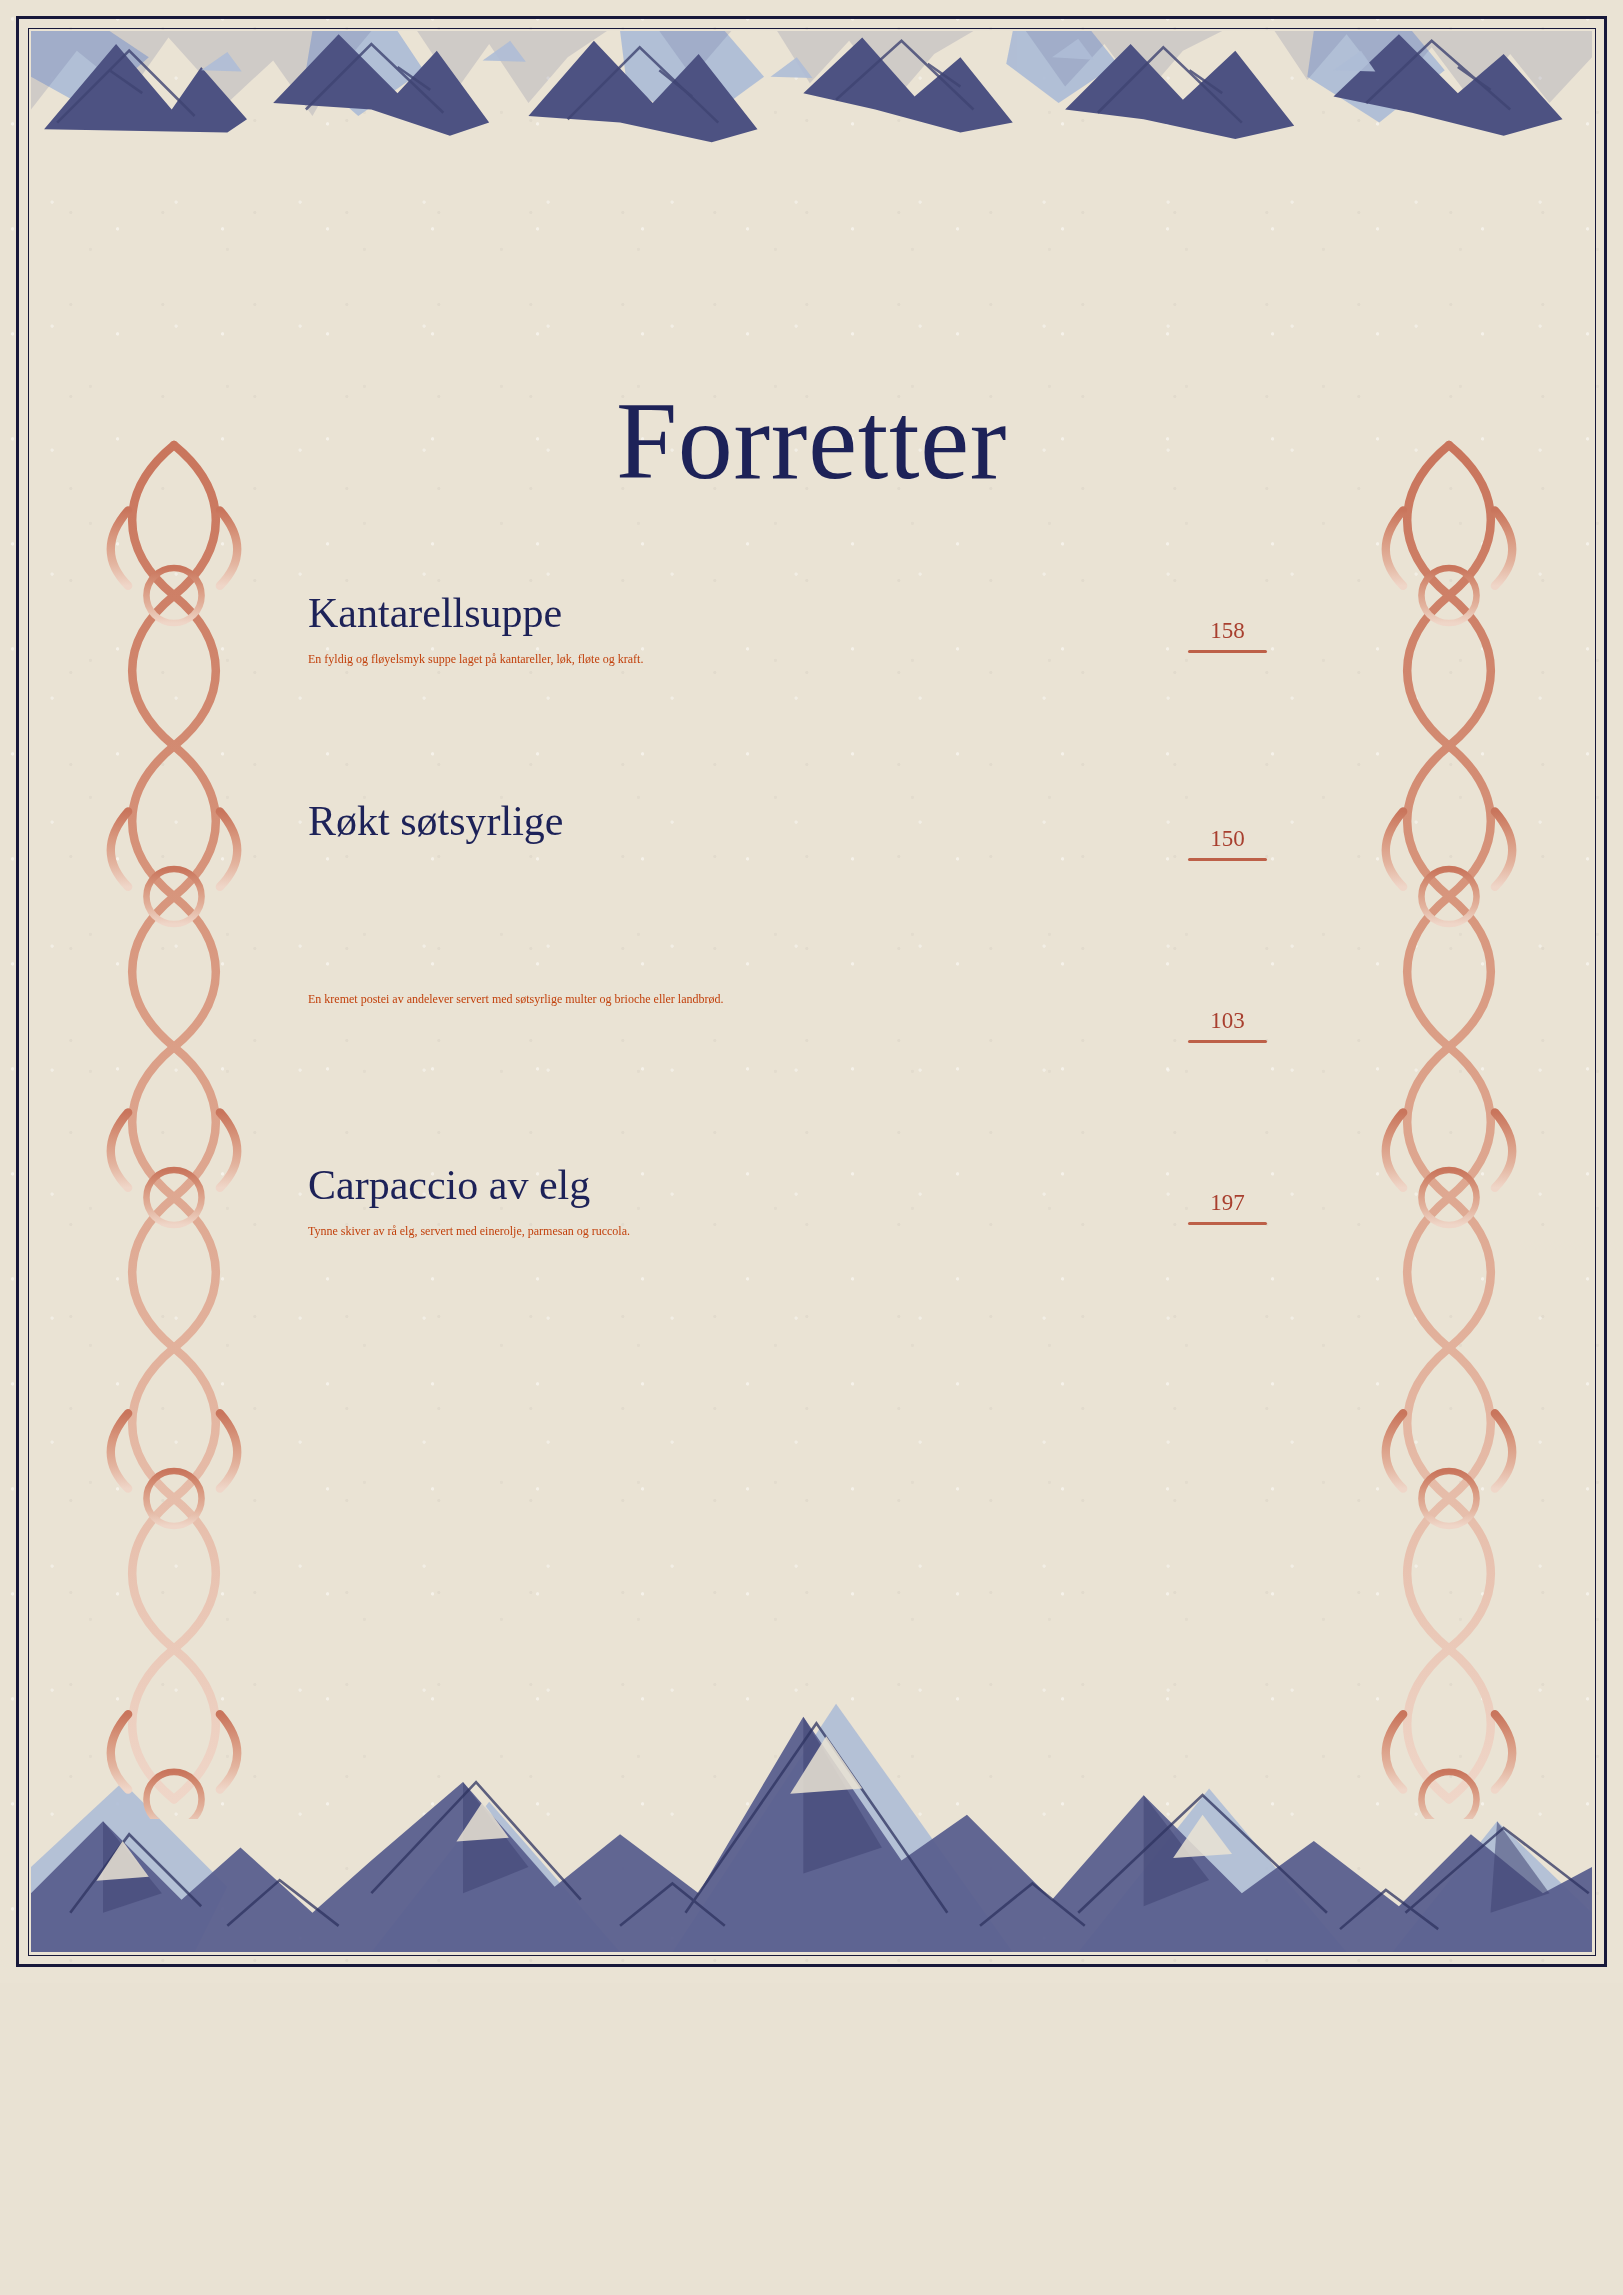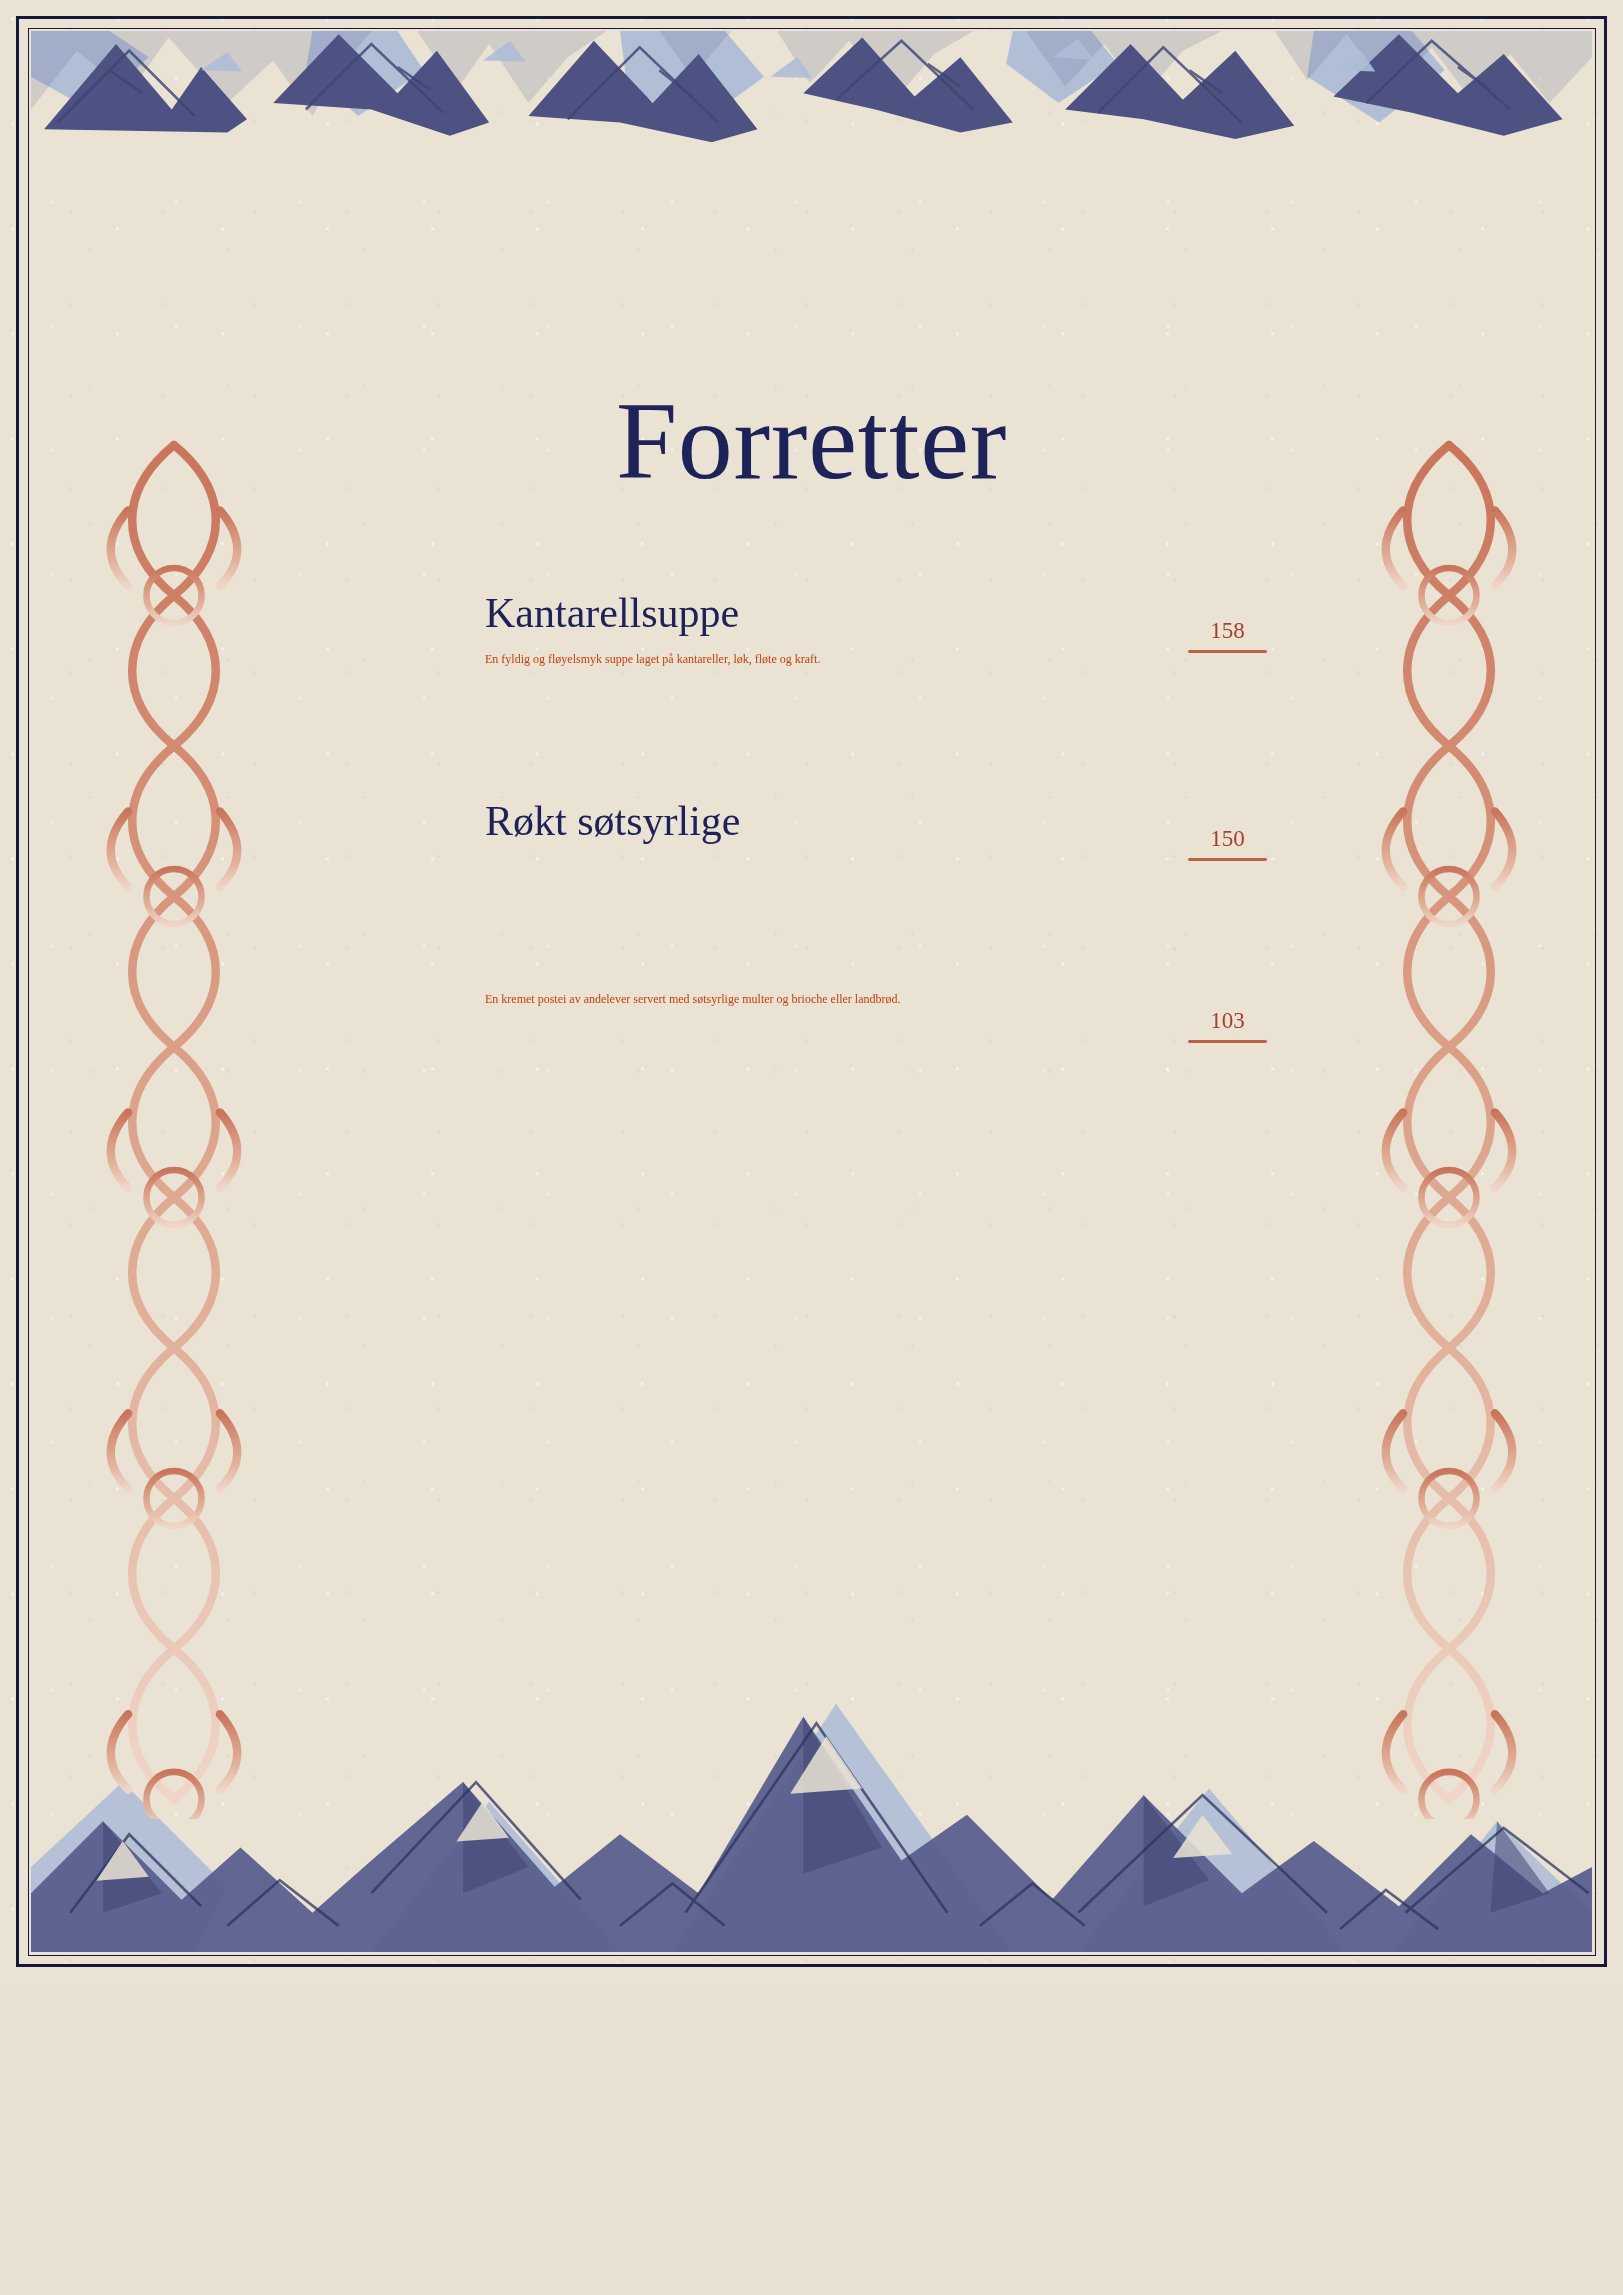--- a/index.html
+++ b/index.html
@@ -97,21 +97,21 @@
     width: 995px;
   }
   .menu-item {
     position: relative;
     margin-bottom: 118px;
   }
   .menu-item:last-child { margin-bottom: 0; }
   .item-main {
     display: flex;
     align-items: flex-start;
-    justify-content: flex-end;
+    justify-content: space-between;
   }
   .item-text {
     width: 667px;
   }
   .item-name {
     font-size: 42px;
     line-height: 1.18;
     color: #1d2258;
     font-family: "Liberation Serif", serif;
     margin: 0 0 10.5px 0;
@@ -325,16 +325,28 @@
         <div class="item-text">
           <p class="item-desc">En kremet postei av andelever servert med søtsyrlige multer og brioche eller landbrød.</p>
         </div>
         <div class="item-price-wrap">
           <span class="item-price">103</span>
           <div class="price-rule"></div>
         </div>
       </div>
     </div>
 
+    <div class="menu-item">
+      <div class="item-main">
+        <div class="item-text">
+          <h2 class="item-name">Carpaccio av elg</h2>
+          <p class="item-desc">Tynne skiver av rå elg, servert med einerolje, parmesan og ruccola.</p>
+        </div>
+        <div class="item-price-wrap">
+          <span class="item-price">197</span>
+          <div class="price-rule"></div>
+        </div>
+      </div>
+    </div>
 
   </div>
 </div>
 
 
 </body></html>

